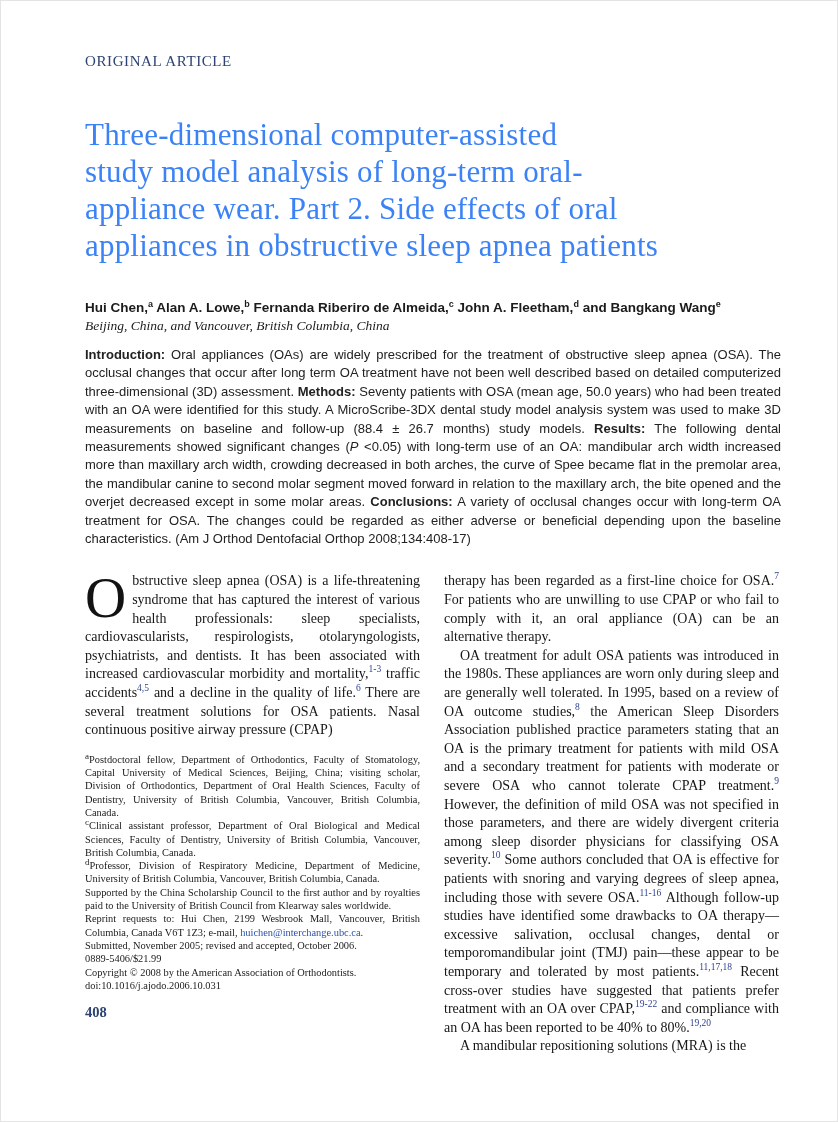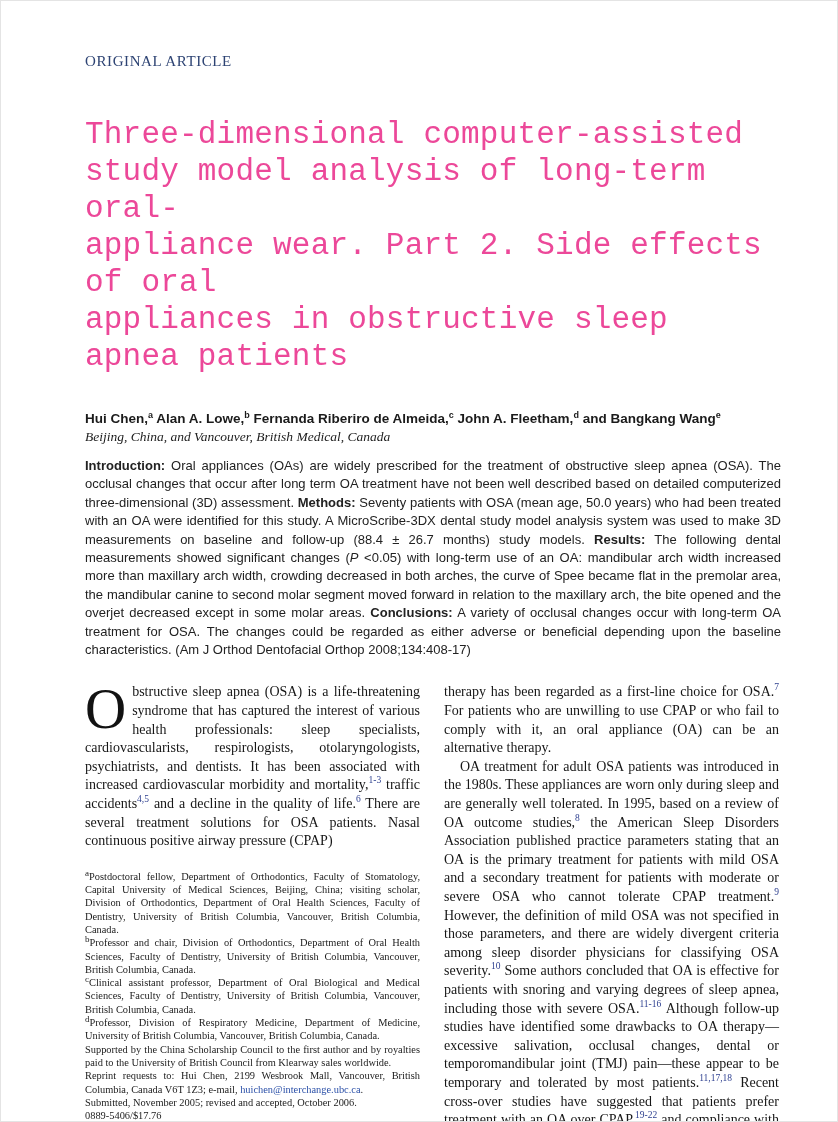--- a/index.html
+++ b/index.html
@@ -16,25 +16,25 @@
     font-family:"Liberation Serif", serif;
   }
   .kicker{
     font-family:"Liberation Serif", serif;
     font-size:15px;
     letter-spacing:0.6px;
     color:var(--navy,#2d4373);
   }
   .title{
     margin-top:46px;
-    font-family:Liberation Mono, monospace;
+    font-family:Liberation Serif, serif;
     font-size:31px;
     line-height:37px;
     font-weight:400;
-    color:#ec4899;
+    color:#3b82f6;
     white-space:pre-line;
     letter-spacing:0.2px;
   }
   .authors{
     margin-top:36px;
     font-family:"Liberation Sans", sans-serif;
     font-size:13.5px;
     font-weight:bold;
     color:#1b1b1b;
   }
@@ -80,21 +80,21 @@
   sup.ref{
     color:var(--ref,#2d3f8f);
     font-size:9.5px;
     line-height:0;
   }
   sup.fn{
     font-size:9px;
     line-height:0;
   }
   .footnotes{
-    margin-top:19px;
+    margin-top:13px;
     font-size:10.4px;
     line-height:13.3px;
     text-align:justify;
     color:#1b1b1b;
   }
   .footnotes p{margin:0;}
   .link{
     color:var(--link,#2b50a8);
   }
   .page-number{
@@ -111,42 +111,41 @@
 <div class="page">
 
   <div class="kicker">ORIGINAL ARTICLE</div>
 
   <h1 class="title">Three-dimensional computer-assisted
 study model analysis of long-term oral-
 appliance wear. Part 2. Side effects of oral
 appliances in obstructive sleep apnea patients</h1>
 
   <div class="authors">Hui Chen,<sup class="fn">a</sup> Alan A. Lowe,<sup class="fn">b</sup> Fernanda Riberiro de Almeida,<sup class="fn">c</sup> John A. Fleetham,<sup class="fn">d</sup> and Bangkang Wang<sup class="fn">e</sup></div>
-  <div class="affiliation">Beijing, China, and Vancouver, British Medical, Canada</div>
+  <div class="affiliation">Beijing, China, and Vancouver, British Columbia, China</div>
 
   <div class="abstract"><b>Introduction:</b> Oral appliances (OAs) are widely prescribed for the treatment of obstructive sleep apnea (OSA). The occlusal changes that occur after long term OA treatment have not been well described based on detailed computerized three-dimensional (3D) assessment. <b>Methods:</b> Seventy patients with OSA (mean age, 50.0 years) who had been treated with an OA were identified for this study. A MicroScribe-3DX dental study model analysis system was used to make 3D measurements on baseline and follow-up (88.4 ± 26.7 months) study models. <b>Results:</b> The following dental measurements showed significant changes (<i>P</i> &lt;0.05) with long-term use of an OA: mandibular arch width increased more than maxillary arch width, crowding decreased in both arches, the curve of Spee became flat in the premolar area, the mandibular canine to second molar segment moved forward in relation to the maxillary arch, the bite opened and the overjet decreased except in some molar areas. <b>Conclusions:</b> A variety of occlusal changes occur with long-term OA treatment for OSA. The changes could be regarded as either adverse or beneficial depending upon the baseline characteristics. (Am J Orthod Dentofacial Orthop 2008;134:408-17)</div>
 
   <div class="columns">
 
     <div class="col">
       <div class="bodytext">
         <p>
           <span class="dropcap">O</span><span>bstructive sleep apnea (OSA) is a life-threatening syndrome that has captured the interest of various health professionals: sleep specialists, cardiovascularists, respirologists, otolaryngologists, psychiatrists, and dentists. It has been associated with increased cardiovascular morbidity and mortality,<sup class="ref">1-3</sup> traffic accidents<sup class="ref">4,5</sup> and a decline in the quality of life.<sup class="ref">6</sup> There are several treatment solutions for OSA patients. Nasal continuous positive airway pressure (CPAP)</span>
         </p>
       </div>
 
       <div class="footnotes">
         <p><sup class="fn">a</sup>Postdoctoral fellow, Department of Orthodontics, Faculty of Stomatology, Capital University of Medical Sciences, Beijing, China; visiting scholar, Division of Orthodontics, Department of Oral Health Sciences, Faculty of Dentistry, University of British Columbia, Vancouver, British Columbia, Canada.</p>
-        <p><sup class="fn">b</sup>Professor and chair, Division of Orthodontics, Department of Oral Health Sciences, Faculty of Dentistry, University of British Columbia, Vancouver, British Columbia, Canada.</p>
         <p><sup class="fn">c</sup>Clinical assistant professor, Department of Oral Biological and Medical Sciences, Faculty of Dentistry, University of British Columbia, Vancouver, British Columbia, Canada.</p>
         <p><sup class="fn">d</sup>Professor, Division of Respiratory Medicine, Department of Medicine, University of British Columbia, Vancouver, British Columbia, Canada.</p>
         <p>Supported by the China Scholarship Council to the first author and by royalties paid to the University of British Council from Klearway sales worldwide.</p>
         <p>Reprint requests to: Hui Chen, 2199 Wesbrook Mall, Vancouver, British Columbia, Canada V6T 1Z3; e-mail, <span class="link">huichen@interchange.ubc.ca</span>.</p>
         <p>Submitted, November 2005; revised and accepted, October 2006.</p>
-        <p>0889-5406/$17.76</p>
+        <p>0889-5406/$21.99</p>
         <p>Copyright © 2008 by the American Association of Orthodontists.</p>
         <p>doi:10.1016/j.ajodo.2006.10.031</p>
       </div>
 
       <div class="page-number">408</div>
     </div>
 
     <div class="col">
       <div class="bodytext">
         <p>therapy has been regarded as a first-line choice for OSA.<sup class="ref">7</sup> For patients who are unwilling to use CPAP or who fail to comply with it, an oral appliance (OA) can be an alternative therapy.</p>

